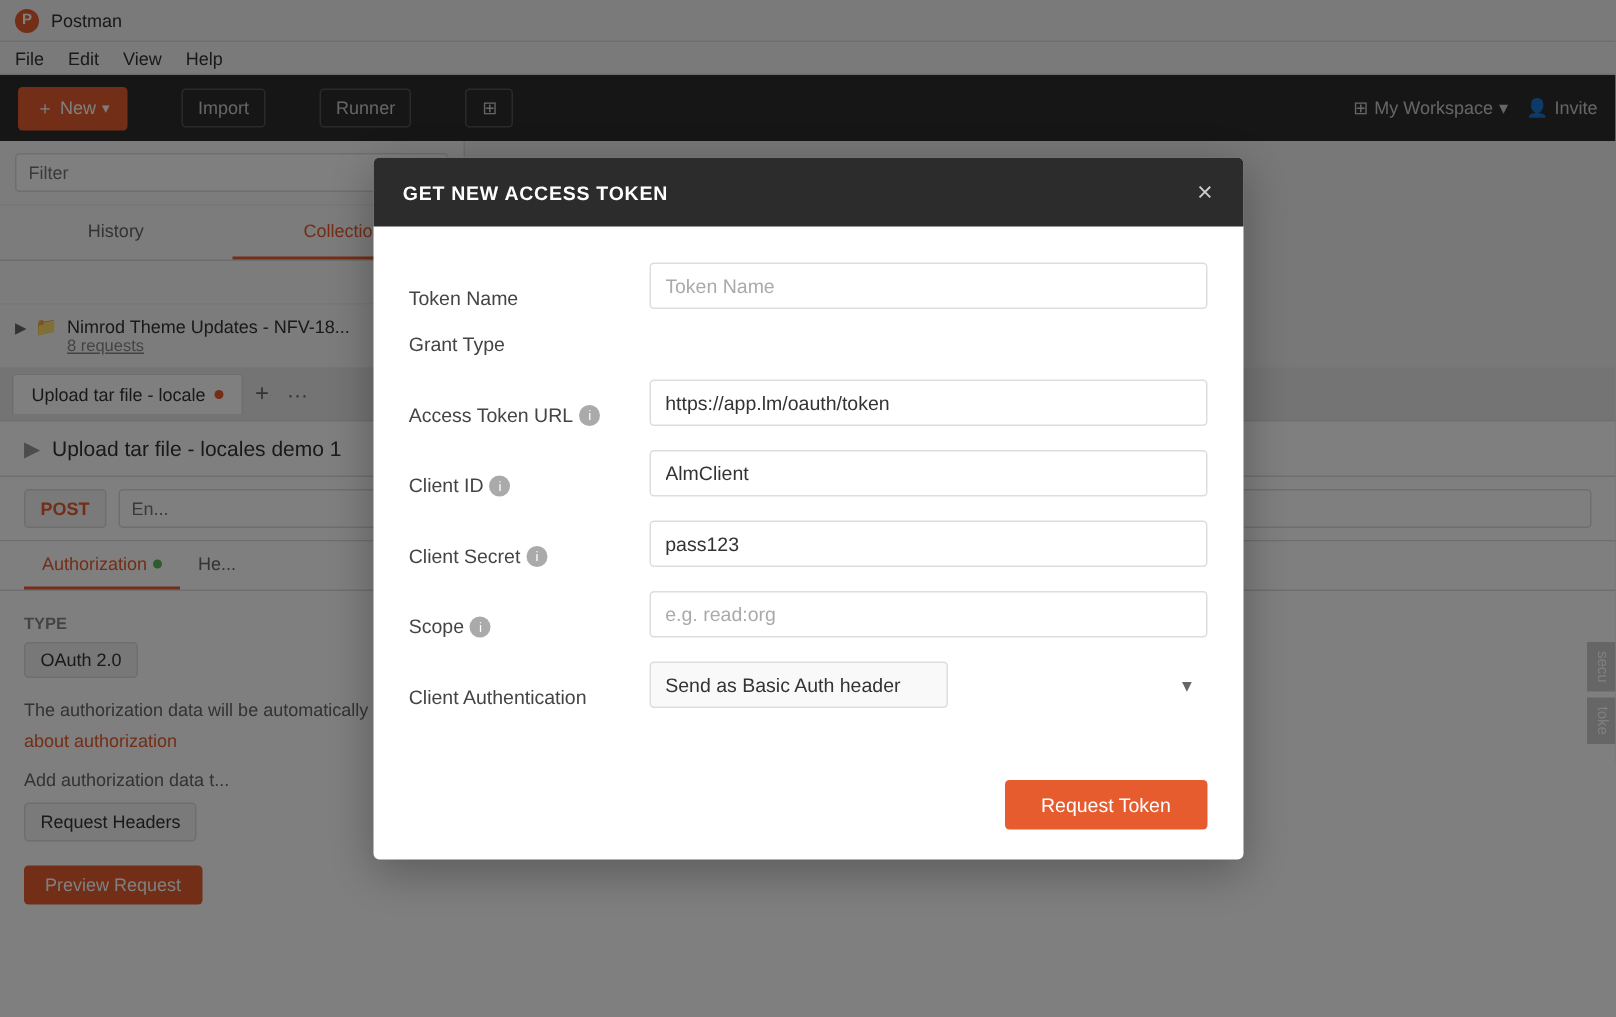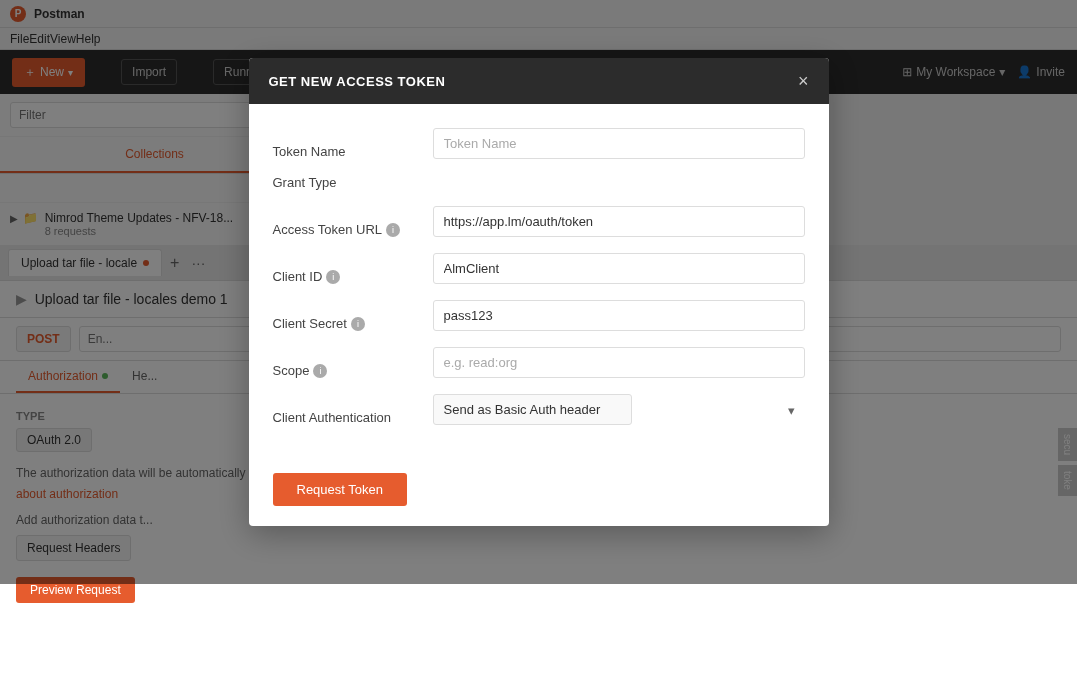--- a/index.html
+++ b/index.html
@@ -1,24 +1,24 @@
 <!DOCTYPE html>
 <html><head>
   <meta charset="utf-8">
   <style>
     * { box-sizing: border-box; margin: 0; padding: 0; }
     body { font-family: -apple-system, BlinkMacSystemFont, 'Segoe UI', sans-serif; font-size: 13px; background: #f0f0f0; width: 1077px; height: 678px; overflow: hidden; }
 
     
     .title-bar { background: #f5f5f5; border-bottom: 1px solid #ddd; padding: 4px 10px; display: flex; align-items: center; gap: 8px; height: 28px; }
     .title-bar-icon { width: 16px; height: 16px; background: #e65c2e; border-radius: 50%; display: flex; align-items: center; justify-content: center; color: white; font-size: 10px; font-weight: bold; }
-    .title-bar-text { font-size: 12px; color: #333; font-weight: bold; }
-
-    
-    .menu-bar { background: #f5f5f5; border-bottom: 1px solid #ddd; padding: 2px 10px; display: flex; height: 22px; align-items: center; }
+    .title-bar-text { font-size: 12px; color: #333; }
+
+    
+    .menu-bar { background: #f5f5f5; border-bottom: 1px solid #ddd; padding: 2px 10px; display: flex; gap: 16px; height: 22px; align-items: center; }
     .menu-item { font-size: 12px; color: #333; cursor: pointer; }
 
     
     .toolbar { background: #2c2c2c; padding: 8px 12px; display: flex; align-items: center; justify-content: space-between; height: 44px; }
     .toolbar-left { display: flex; align-items: center; gap: 8px; }
     .btn-new { background: #e65c2e; color: white; border: none; padding: 6px 12px; border-radius: 3px; cursor: pointer; font-size: 12px; display: flex; align-items: center; gap: 4px; }
     .btn-new .chevron { font-size: 10px; }
     .btn-import, .btn-runner, .btn-icon { background: transparent; color: #ccc; border: 1px solid #555; padding: 5px 10px; border-radius: 3px; cursor: pointer; font-size: 12px; margin-left: 28px; }
     .toolbar-right { display: flex; align-items: center; gap: 12px; }
     .workspace-btn { background: transparent; color: #ccc; border: none; font-size: 12px; cursor: pointer; display: flex; align-items: center; gap: 4px; }
@@ -31,21 +31,21 @@
     .sidebar { width: 310px; background: #f8f8f8; border-right: 1px solid #ddd; display: flex; flex-direction: column; }
     .sidebar-filter { padding: 8px 10px; border-bottom: 1px solid #eee; }
     .filter-input { width: 100%; padding: 5px 8px; border: 1px solid #ddd; border-radius: 3px; font-size: 12px; background: white; }
     .sidebar-tabs { display: flex; border-bottom: 1px solid #ddd; }
     .sidebar-tab { flex: 1; padding: 10px; text-align: center; font-size: 12px; cursor: pointer; color: #666; border-bottom: 2px solid transparent; }
     .sidebar-tab.active { color: #e65c2e; border-bottom: 2px solid #e65c2e; font-weight: 500; }
     .sidebar-toolbar { padding: 6px 10px; display: flex; justify-content: flex-end; border-bottom: 1px solid #eee; }
     .sidebar-icon-btn { background: none; border: none; cursor: pointer; color: #666; font-size: 14px; }
     .collection-item { padding: 8px 10px; display: flex; align-items: flex-start; gap: 6px; }
     .collection-name { font-size: 12px; color: #333; font-weight: 500; }
-    .collection-meta { font-size: 11px; color: #888; }
+    .collection-meta { font-size: 11px; color: #888; text-decoration: underline; }
     .collection-arrow { color: #666; font-size: 10px; margin-top: 2px; }
     .folder-icon { color: #666; font-size: 12px; }
 
     
     .content-area { flex: 1; display: flex; flex-direction: column; background: #f0f0f0; position: relative; }
     .tabs-bar { background: #e8e8e8; display: flex; align-items: center; padding: 0 8px; gap: 4px; height: 36px; border-bottom: 1px solid #ddd; }
     .tab { background: white; border-radius: 3px 3px 0 0; padding: 6px 12px; font-size: 12px; color: #333; display: flex; align-items: center; gap: 6px; border: 1px solid #ddd; border-bottom: none; cursor: pointer; }
     .tab .dot { width: 6px; height: 6px; background: #e65c2e; border-radius: 50%; }
     .tab-add { background: none; border: none; color: #666; font-size: 16px; cursor: pointer; padding: 4px; }
     .tab-more { background: none; border: none; color: #666; font-size: 14px; cursor: pointer; padding: 4px; }
@@ -72,37 +72,37 @@
     .request-headers-btn { background: #f5f5f5; border: 1px solid #ddd; padding: 5px 10px; border-radius: 3px; font-size: 12px; color: #333; cursor: pointer; }
     .preview-btn { background: #e65c2e; color: white; border: none; padding: 6px 14px; border-radius: 3px; font-size: 12px; cursor: pointer; margin-top: 16px; }
     .response-section { padding: 16px; background: white; border-top: 1px solid #eee; }
     .response-label { font-size: 12px; color: #666; }
 
     
     .right-edge { position: absolute; right: 0; top: 50%; transform: translateY(-50%); display: flex; flex-direction: column; gap: 4px; }
     .edge-btn { background: #ccc; color: white; border: none; padding: 6px 4px; font-size: 10px; writing-mode: vertical-rl; cursor: pointer; }
 
     
-    .overlay { position: fixed; top: 0; left: 0; width: 1077px; height: 584px; background: rgba(0,0,0,0.5); display: flex; align-items: center; justify-content: center; z-index: 100; }
+    .overlay { position: fixed; top: 0; left: 0; width: 1077px; height: 678px; background: rgba(0,0,0,0.5); display: flex; align-items: center; justify-content: center; z-index: 100; }
 
     
     .modal { background: white; border-radius: 4px; width: 580px; box-shadow: 0 8px 32px rgba(0,0,0,0.3); }
     .modal-header { background: #2c2c2c; color: white; padding: 14px 20px; display: flex; justify-content: space-between; align-items: center; border-radius: 4px 4px 0 0; }
     .modal-title { font-size: 13px; font-weight: 600; letter-spacing: 0.5px; }
     .modal-close { background: none; border: none; color: #ccc; font-size: 18px; cursor: pointer; line-height: 1; }
     .modal-body { padding: 24px 24px 20px; }
     .form-row { display: flex; align-items: flex-end; margin-bottom: 16px; }
     .form-label { width: 160px; font-size: 13px; color: #444; display: flex; align-items: center; gap: 4px; flex-shrink: 0; }
     .info-icon { width: 14px; height: 14px; background: #aaa; border-radius: 50%; color: white; font-size: 9px; display: inline-flex; align-items: center; justify-content: center; cursor: pointer; }
     .form-input { flex: 1; padding: 7px 10px; border: 1px solid #ddd; border-radius: 3px; font-size: 13px; color: #333; }
     .form-input::placeholder { color: #aaa; }
     .form-select { flex: 1; padding: 7px 10px; border: 1px solid #ddd; border-radius: 3px; font-size: 13px; color: #333; background: #f9f9f9; appearance: none; cursor: pointer; }
     .select-wrapper { flex: 1; position: relative; }
     .select-wrapper::after { content: '▾'; position: absolute; right: 10px; top: 50%; transform: translateY(-50%); color: #666; pointer-events: none; }
-    .modal-footer { padding: 12px 24px 20px; display: flex; justify-content: flex-start; }
+    .modal-footer { padding: 12px 24px 20px; display: flex; justify-content: flex-end; }
     .request-token-btn { background: #e65c2e; color: white; border: none; padding: 9px 24px; border-radius: 3px; font-size: 13px; cursor: pointer; font-weight: 500; }
   </style>
 </head>
 <body>
 
 <div class="title-bar">
   <div class="title-bar-icon">P</div>
   <span class="title-bar-text">Postman</span>
 </div>
 
@@ -137,20 +137,21 @@
   </div>
 </div>
 
 <div class="main-layout">
 
   <div class="sidebar">
     <div class="sidebar-filter">
       <input class="filter-input" type="text" placeholder="Filter" style="">
     </div>
     <div class="sidebar-tabs">
+      <div class="sidebar-tab">History</div>
       <div class="sidebar-tab active">Collections</div>
     </div>
     <div class="sidebar-toolbar">
       <button class="sidebar-icon-btn">⊞</button>
     </div>
     <div class="collection-item">
       <span class="collection-arrow">▶</span>
       <span class="folder-icon">📁</span>
       <div>
         <div class="collection-name">Nimrod Theme Updates - NFV-18...</div>

